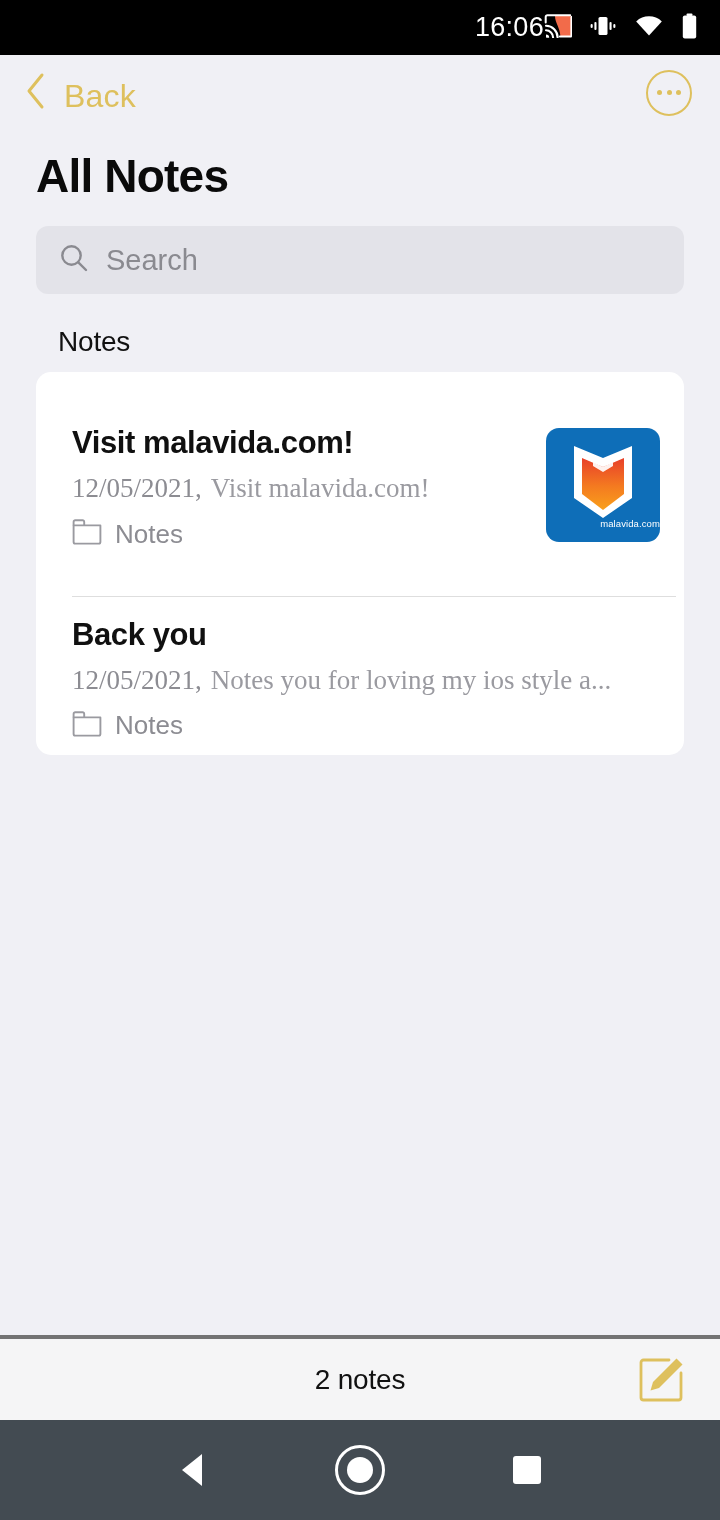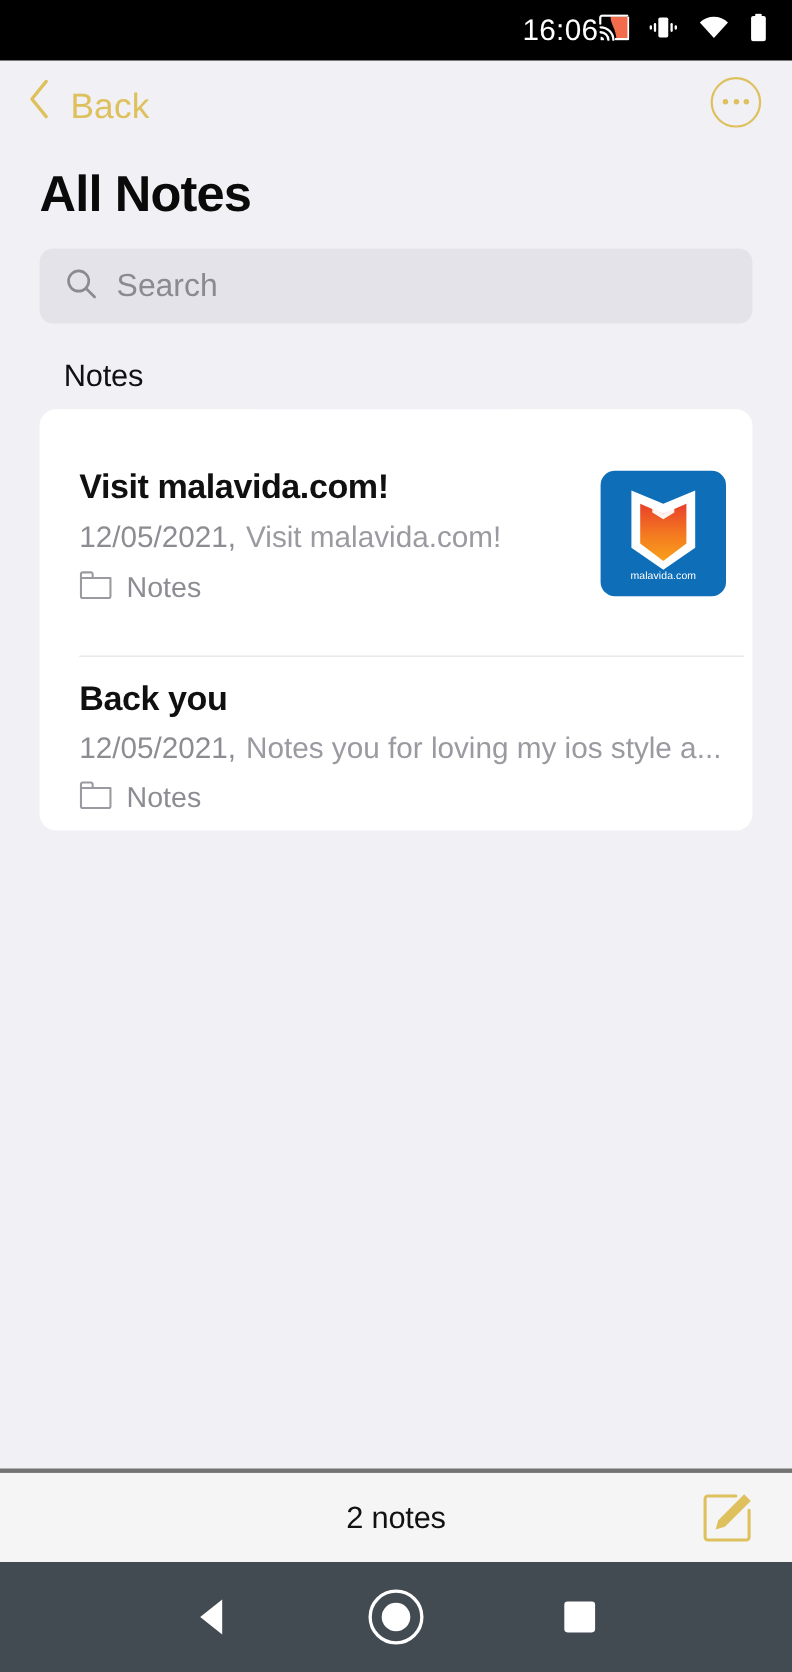--- a/index.html
+++ b/index.html
@@ -64,35 +64,35 @@
     position:absolute; top:0; left:36px; right:8px; height:1px; background:#DEDEDE; display:none;
   }
   .note-inner{ display:flex; align-items:flex-start; padding:0 24px 0 36px; }
   .note-text{ flex:1 1 auto; min-width:0; }
   .note-title{
     font-size:31px; font-weight:700; color:#101010; letter-spacing:-0.4px;
     line-height:1.25; white-space:nowrap; overflow:hidden; text-overflow:ellipsis;
   }
   .note-preview{
     font-size:27px; color:#8C8C92; margin-top:9px; line-height:1.25;
-    white-space:nowrap; overflow:hidden; text-overflow:ellipsis;
+    white-space:nowrap; overflow:hidden; text-overflow:ellipsis;font-family:Liberation Serif, serif;
   }
   .note-preview .note-date{ color:#8C8C92; }
   .note-preview .note-snippet{ color:#9A9AA0; margin-left:9px; }
   .note-folder{ display:flex; align-items:center; gap:13px; margin-top:13px; }
   .note-folder-name{ font-size:26px; color:#8C8C92; }
 
   
   .note-thumb{
     flex:0 0 auto; width:114px; height:114px; border-radius:13px;
     background:#0E6EB8; margin-left:16px; margin-top:4px;
     position:relative; overflow:hidden;
   }
   .thumb-label{
-    position:absolute; bottom:13px; left:0; right:0; text-align:center;
+    position:absolute; bottom:13px; left:0; right:0; text-align:right;
     color:#FFFFFF; font-size:9.5px; letter-spacing:.1px;
   }
 
   
   .spacer{ flex:1 1 auto; }
 
   
   .toolbar{
     flex:0 0 85px; height:85px; background:#F5F5F6;
     border-top:4px solid #737373;

